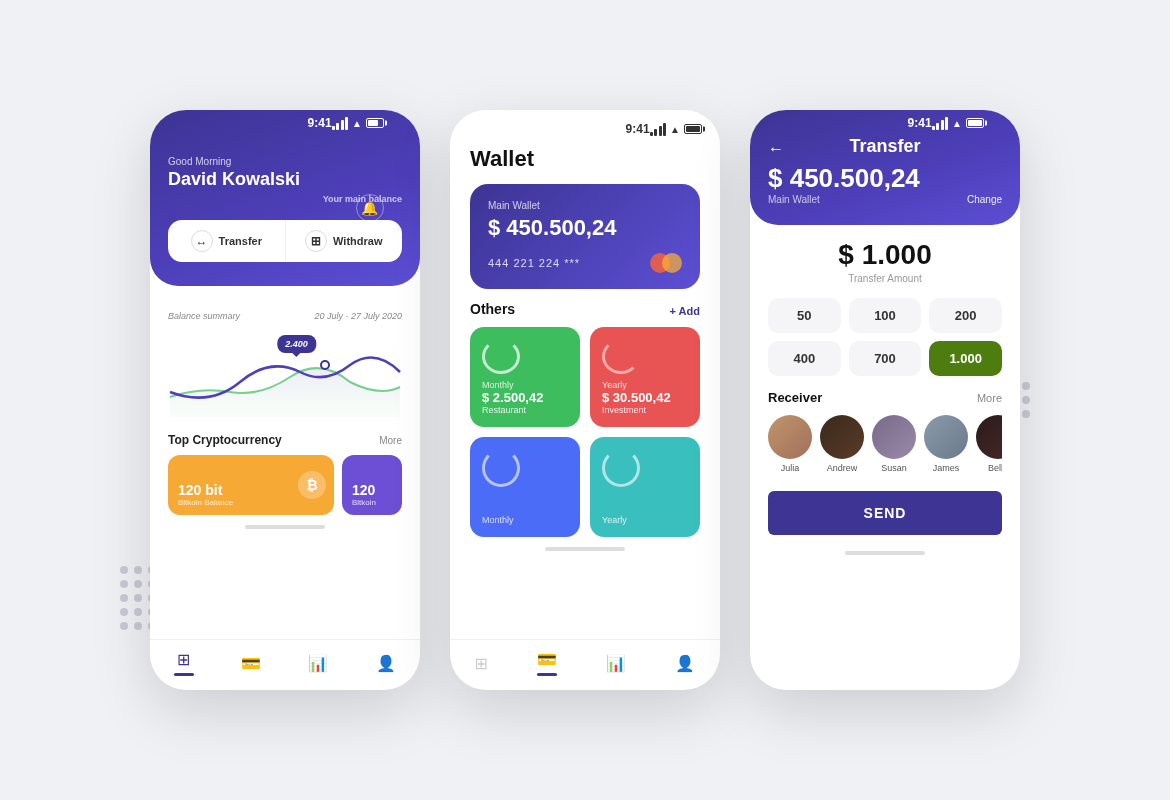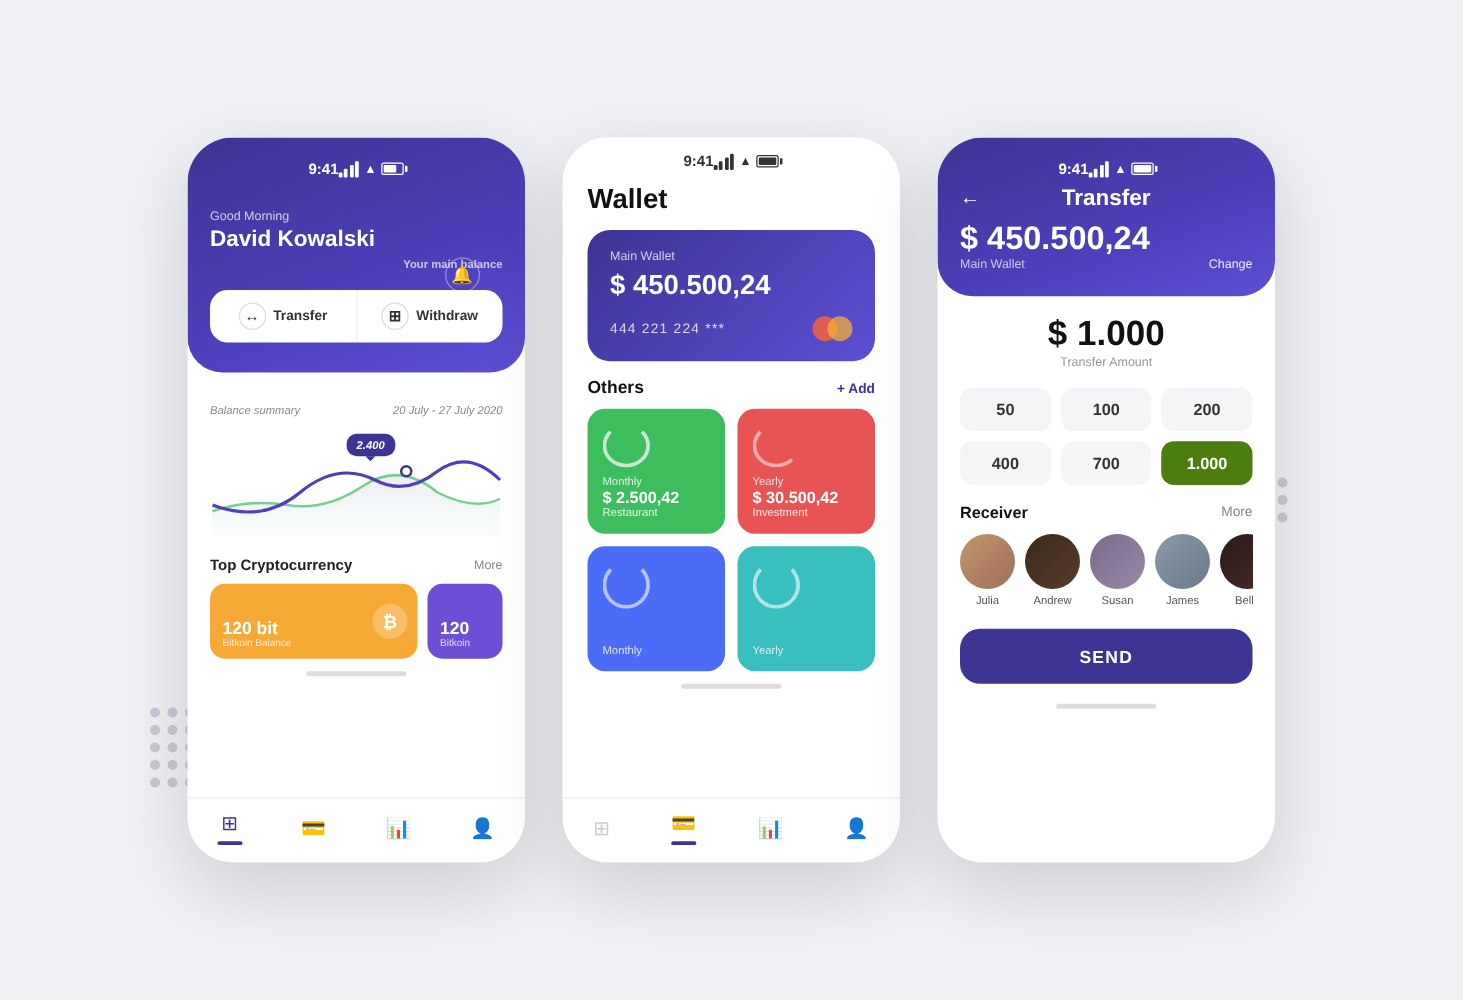--- a/index.html
+++ b/index.html
@@ -53,23 +53,23 @@
       overflow: hidden;
       box-shadow: 0 20px 60px rgba(0,0,0,0.15);
       position: relative;
       background: #fff;
       flex-shrink: 0;
     }
 
     
     .status-bar {
       display: flex;
-      justify-content: center;
+      justify-content: flex-end;
       align-items: center;
-      padding: 18px 18px 6px;
+      padding: 6px 18px 6px;
       font-size: 11px;
       font-weight: 600;
     }
     .status-bar .time { font-size: 12px; font-weight: 700; }
     .status-icons { display: flex; align-items: center; gap: 4px; }
     .signal-bars { display: flex; align-items: flex-end; gap: 1.5px; }
     .signal-bars span { width: 3px; background: currentColor; border-radius: 1px; }
     .wifi-icon { font-size: 10px; }
     .battery-icon {
       width: 18px; height: 10px; border: 1.5px solid currentColor;
@@ -340,21 +340,21 @@
       display: flex; align-items: center; justify-content: center;
       font-size: 16px; font-weight: 700; color: #fff;
     }
     .receiver-name { font-size: 9px; color: #555; text-align: right; }
 
     .send-btn {
       width: 100%;
       background: #3d3494;
       color: #fff;
       border: none;
-      border-radius: 16px;
+      border-radius: 6px;
       padding: 14px;
       font-size: 14px;
       font-weight: 700;
       letter-spacing: 1px;
       cursor: pointer;
       margin-top: 14px;
     }
 
     
     .av-julia { background: linear-gradient(135deg, #c0956b, #a0705a); }

